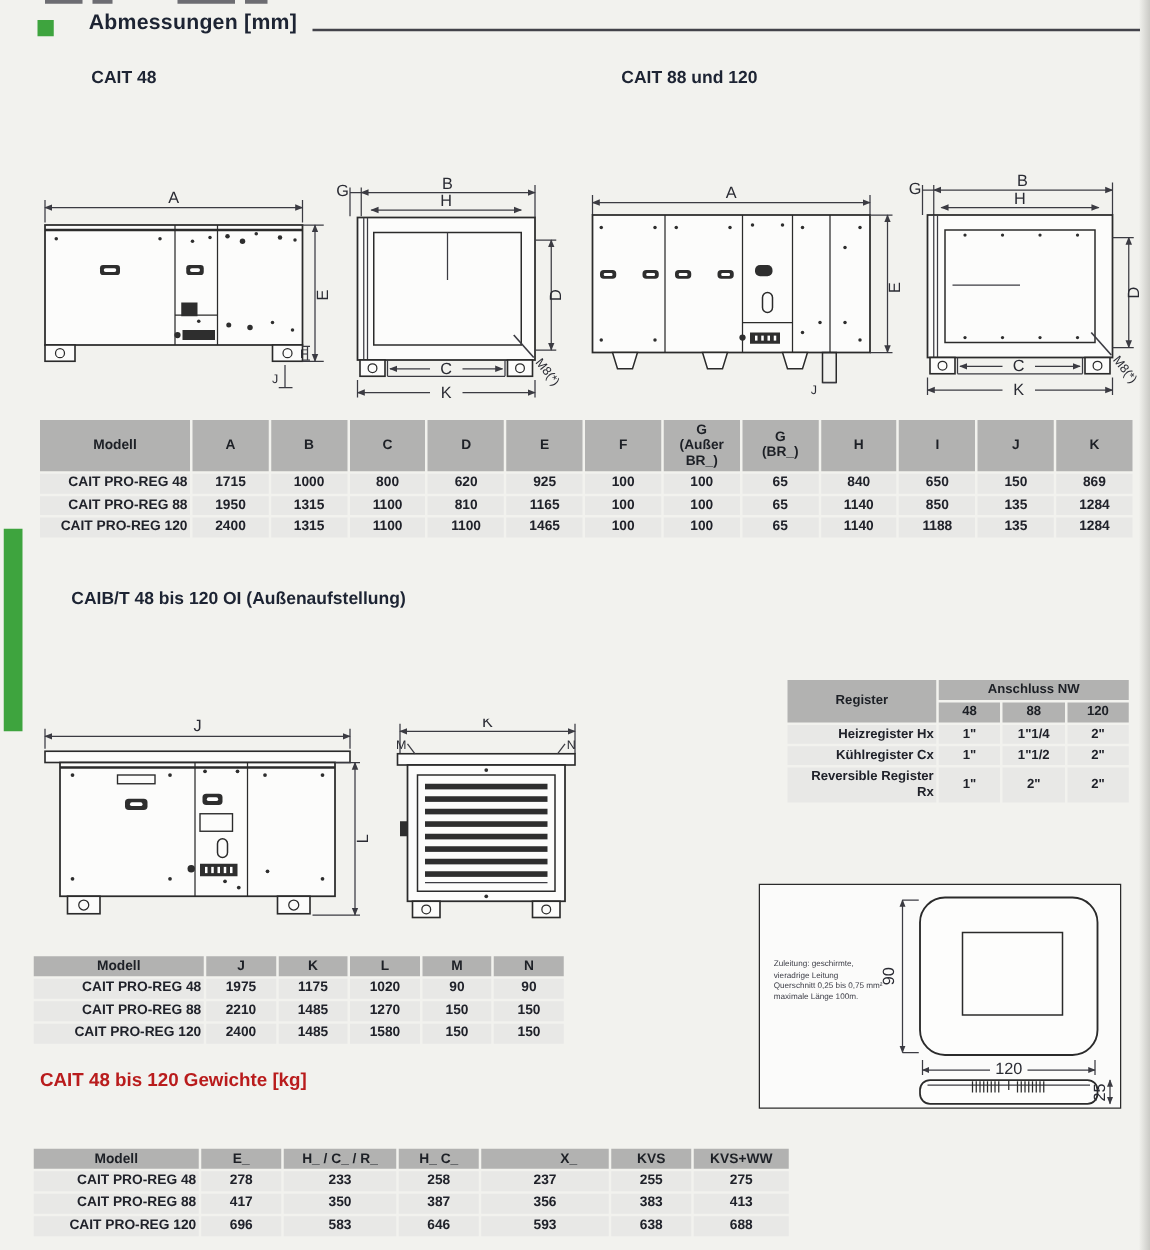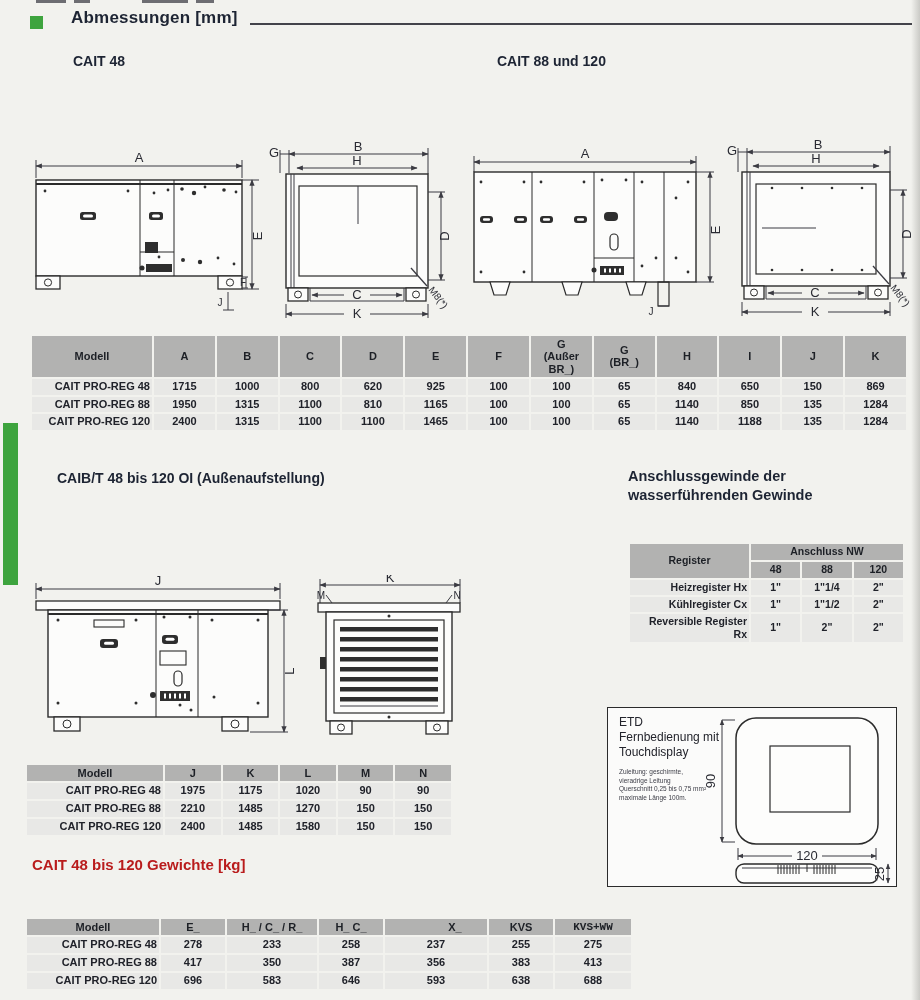--- a/index.html
+++ b/index.html
@@ -24,21 +24,21 @@
                 padding:1px 2px;line-height:1.25;}
   .dim-table td.model-col{text-align:right;padding-left:6px;}
   .t-abmessungen{left:30px;top:334px;width:878px;}
   .t-abmessungen th:first-child{width:118px;}
   .t-caibt{left:25px;top:763px;width:428px;}
   .t-caibt th:first-child{width:134px;}
   .t-gewichte{left:25px;top:917px;width:556px;}
   .t-gewichte th:nth-child(1){width:130px;}.t-gewichte th:nth-child(2){width:62px;}
   .t-gewichte th:nth-child(3){width:88px;}.t-gewichte th:nth-child(4){width:62px;}
   .t-gewichte th:nth-child(5){width:62px;padding-left:39px;}.t-gewichte th:nth-child(6){width:62px;}
-  .t-gewichte th:nth-child(7){width:74px;font-family:Liberation Mono, monospace;}
+  .t-gewichte th:nth-child(7){width:74px;}
   .t-register{left:628px;top:542px;width:277px;}
   .t-register th.model-col{width:117px;text-align:center;}
   .t-register td,.t-register th{font-size:10.5px;}
   
   svg text{font-family:"Liberation Sans",sans-serif;font-size:13px;fill:#2a2b33;font-weight:400;}
   svg .sm{font-size:10px;}
   
   .etd-box{left:607px;top:707px;width:290px;height:180px;border:1.6px solid #2b2b2b;background:#fbfbfa;box-sizing:border-box;}
   .etd-title{position:absolute;left:11px;top:7px;font-size:12px;line-height:15px;color:#23242c;}
   .etd-note{position:absolute;left:11px;top:60px;font-size:6.5px;line-height:8.5px;color:#3c3d46;}
@@ -334,22 +334,20 @@
           <td>1188</td>
           <td>135</td>
           <td>1284</td>
         </tr>
       </tbody>
     </table>
 
   <div class="abs green-bar"></div>
 
   <div class="abs sub-title" style="left:57px;top:470px;">CAIB/T 48 bis 120 OI (Außenaufstellung)</div>
-  <div class="abs gewinde-title">Anschlussgewinde der
-wasserführenden Gewinde</div>
 
   <table class="dim-table t-register">
     <thead>
       <tr>
         <th class="model-col" rowspan="2">Register</th>
         <th colspan="3">Anschluss NW</th>
       </tr>
       <tr>
         <th>48</th>
         <th>88</th>
@@ -499,25 +497,20 @@
           <td>2400</td>
           <td>1485</td>
           <td>1580</td>
           <td>150</td>
           <td>150</td>
         </tr>
       </tbody>
     </table>
 
   <div class="abs etd-box">
-    <div class="etd-title">
-      <div>ETD</div>
-      <div>Fernbedienung mit</div>
-      <div>Touchdisplay</div>
-    </div>
     <div class="etd-note">
       <div>Zuleitung: geschirmte,</div>
       <div>vieradrige Leitung</div>
       <div>Querschnitt 0,25 bis 0,75 mm²</div>
       <div>maximale Länge 100m.</div>
     </div>
     <svg width="287" height="177" viewBox="0 0 287 177" style="position:absolute;left:0;top:0;">
       <defs>
         <marker id="ar4" viewBox="0 0 10 10" refX="9" refY="5" markerWidth="6" markerHeight="6" orient="auto-start-reverse">
           <path d="M0,1 L10,5 L0,9 z" fill="#3b3b42"></path>

